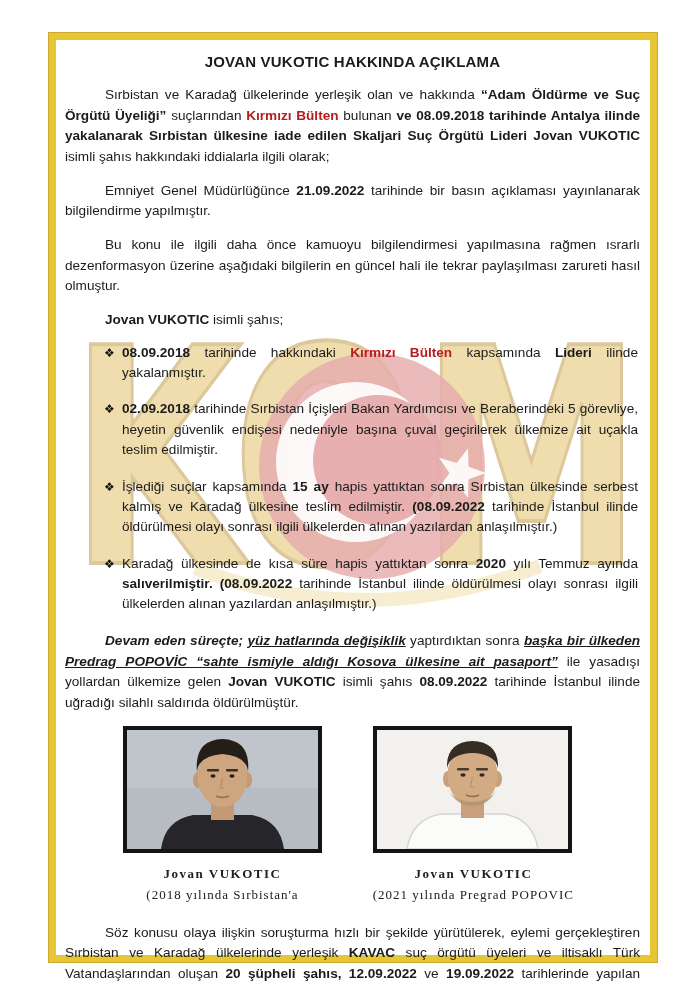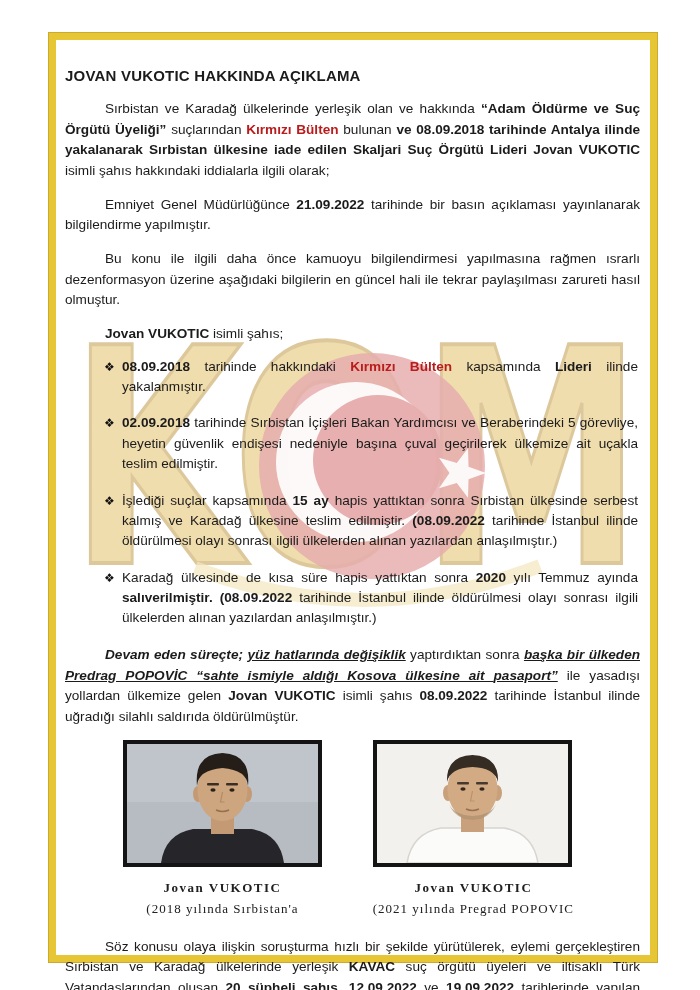--- a/index.html
+++ b/index.html
@@ -15,22 +15,22 @@
   }
   .doc-content{
     position:relative;z-index:1;
     padding:4px 10px 0 9px;
   }
   .watermark{
     position:absolute;left:4px;top:228px;width:588px;height:390px;
     z-index:0;pointer-events:none;
   }
   .doc-title{
-    text-align:left;font-weight:700;font-size:15px;letter-spacing:.2px;
-    margin:23px 0 15px 0;
+    text-align:center;font-weight:700;font-size:15px;letter-spacing:.2px;
+    margin:9px 0 15px 0;
   }
   .para{
     margin:0 0 13px 0;text-align:justify;text-indent:40px;
     font-size:13.6px;line-height:1.52;
   }
   .para.no-just{text-align:left;}
   .para.intro-bullets{margin-bottom:12px;}
   .bullet{
     position:relative;margin:0 2px 16px 57px;text-align:justify;
     font-size:13.6px;line-height:1.5;

